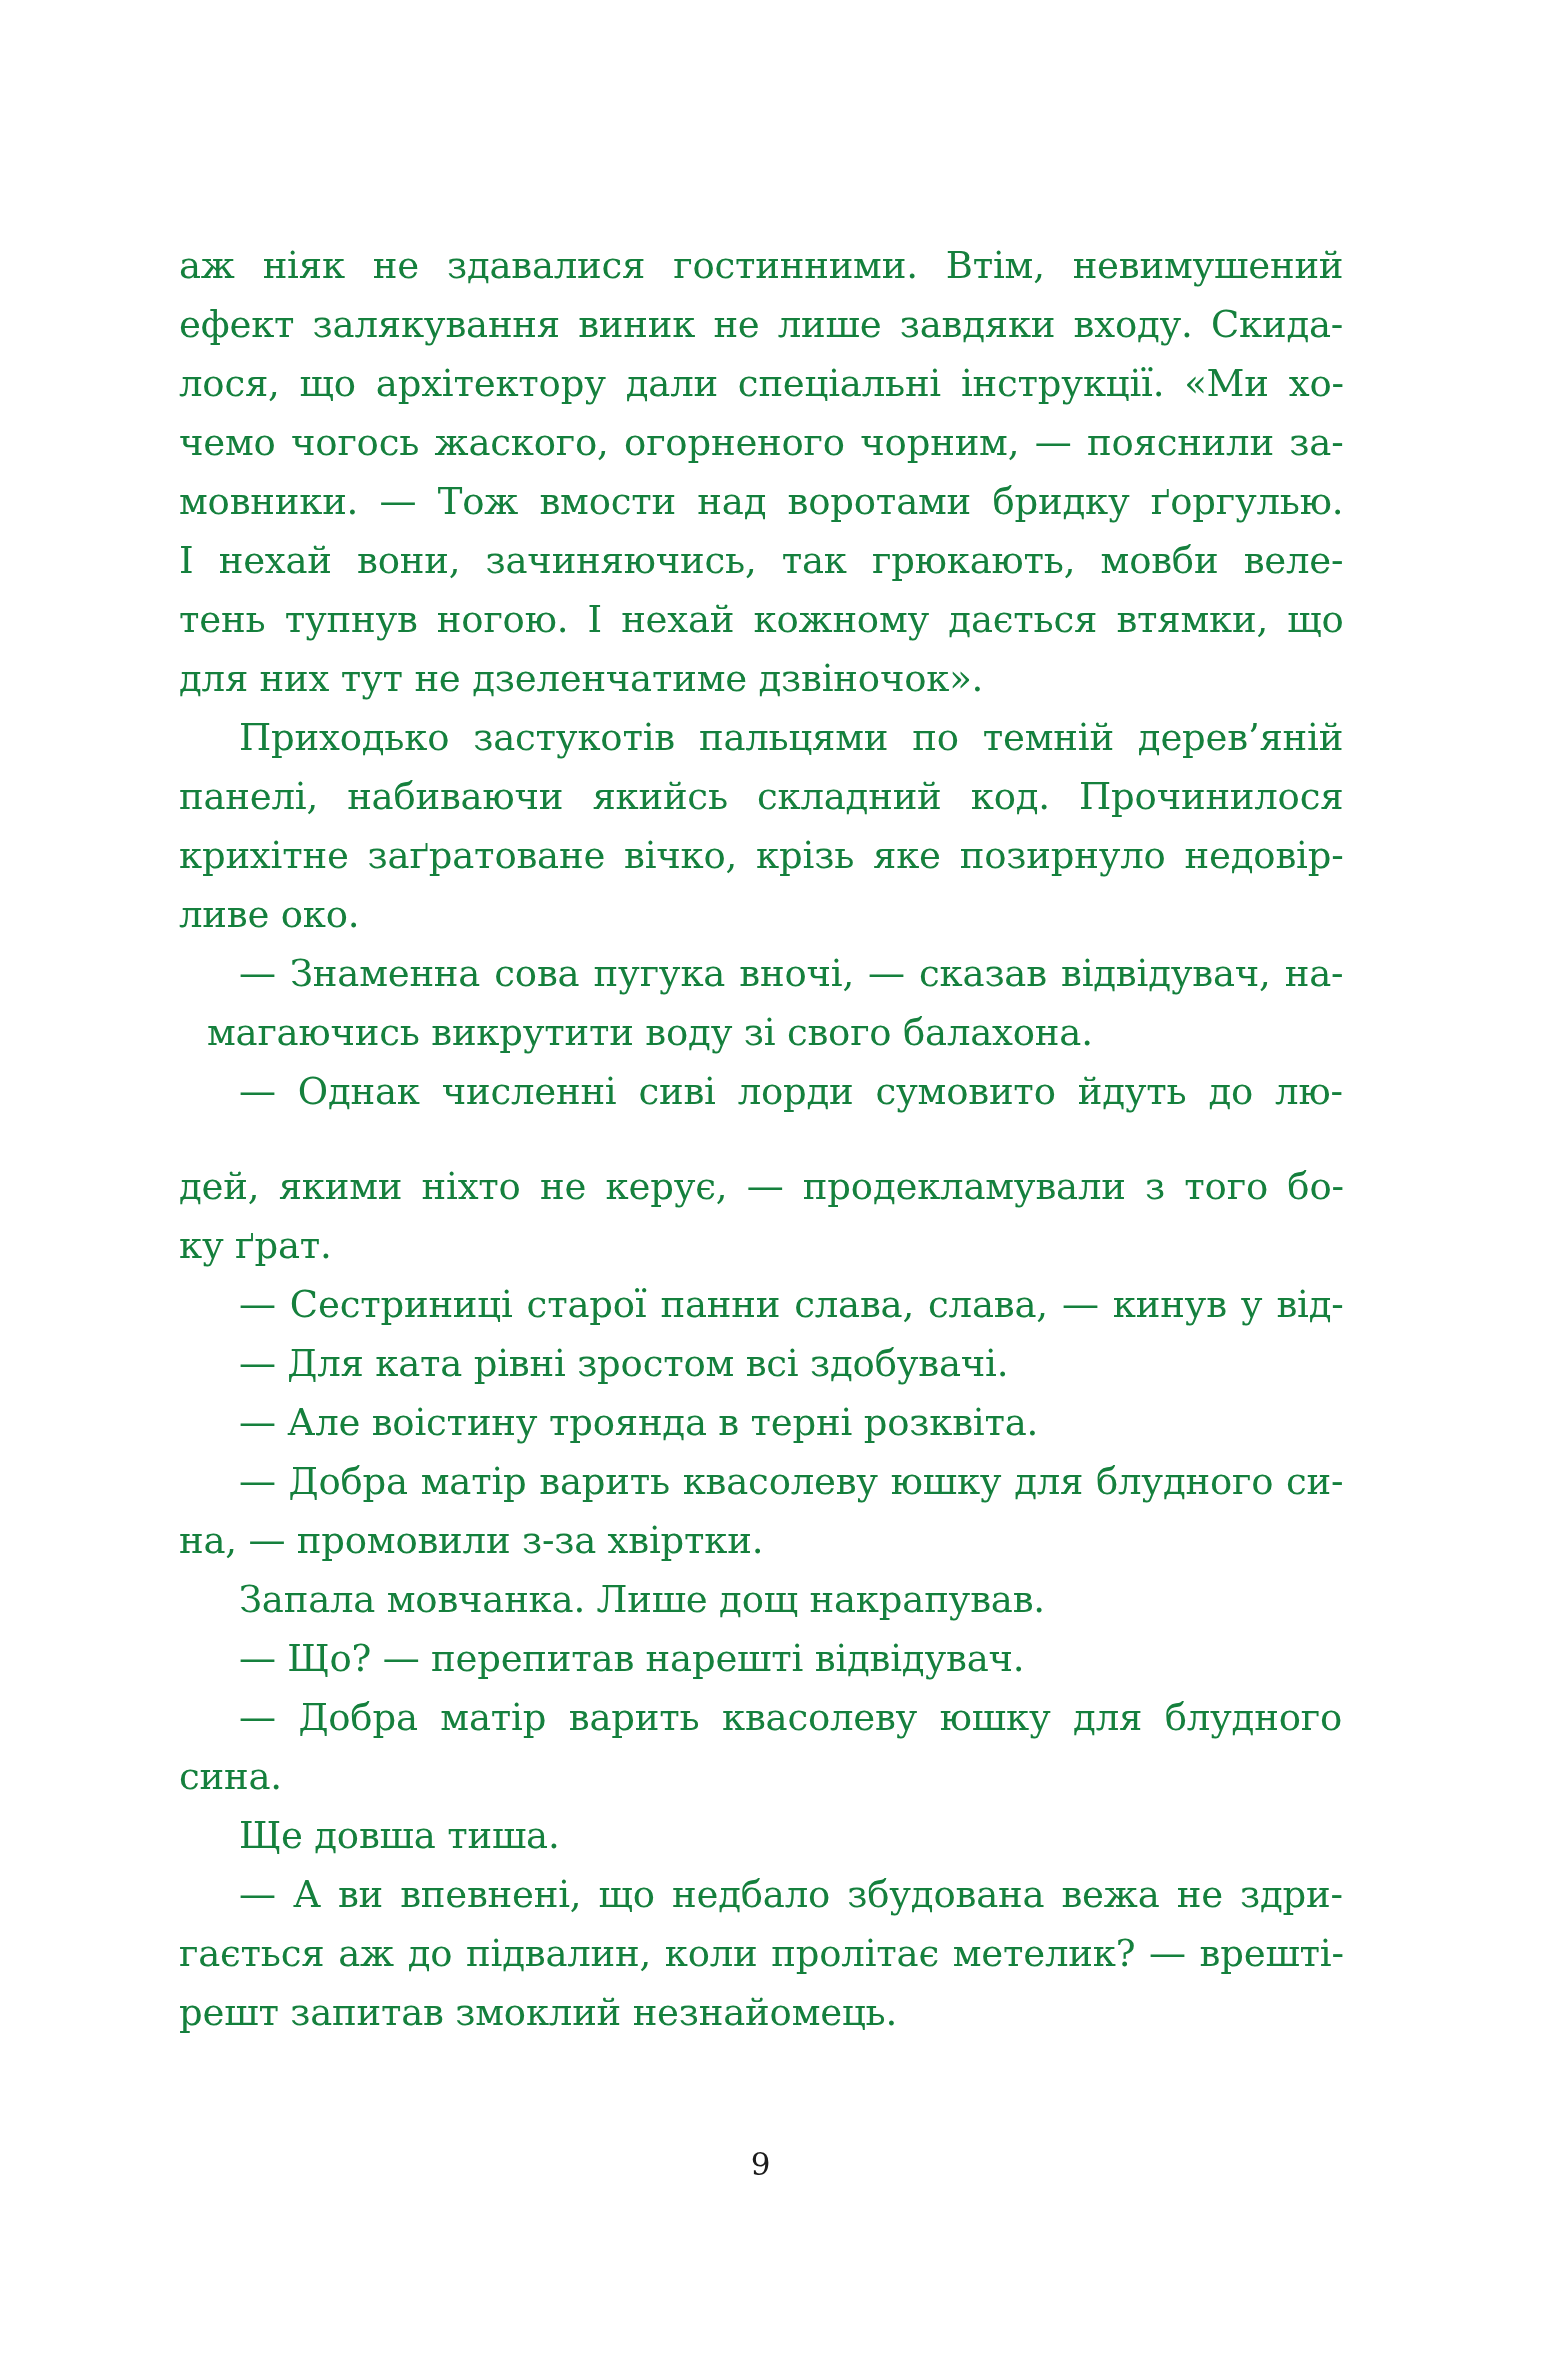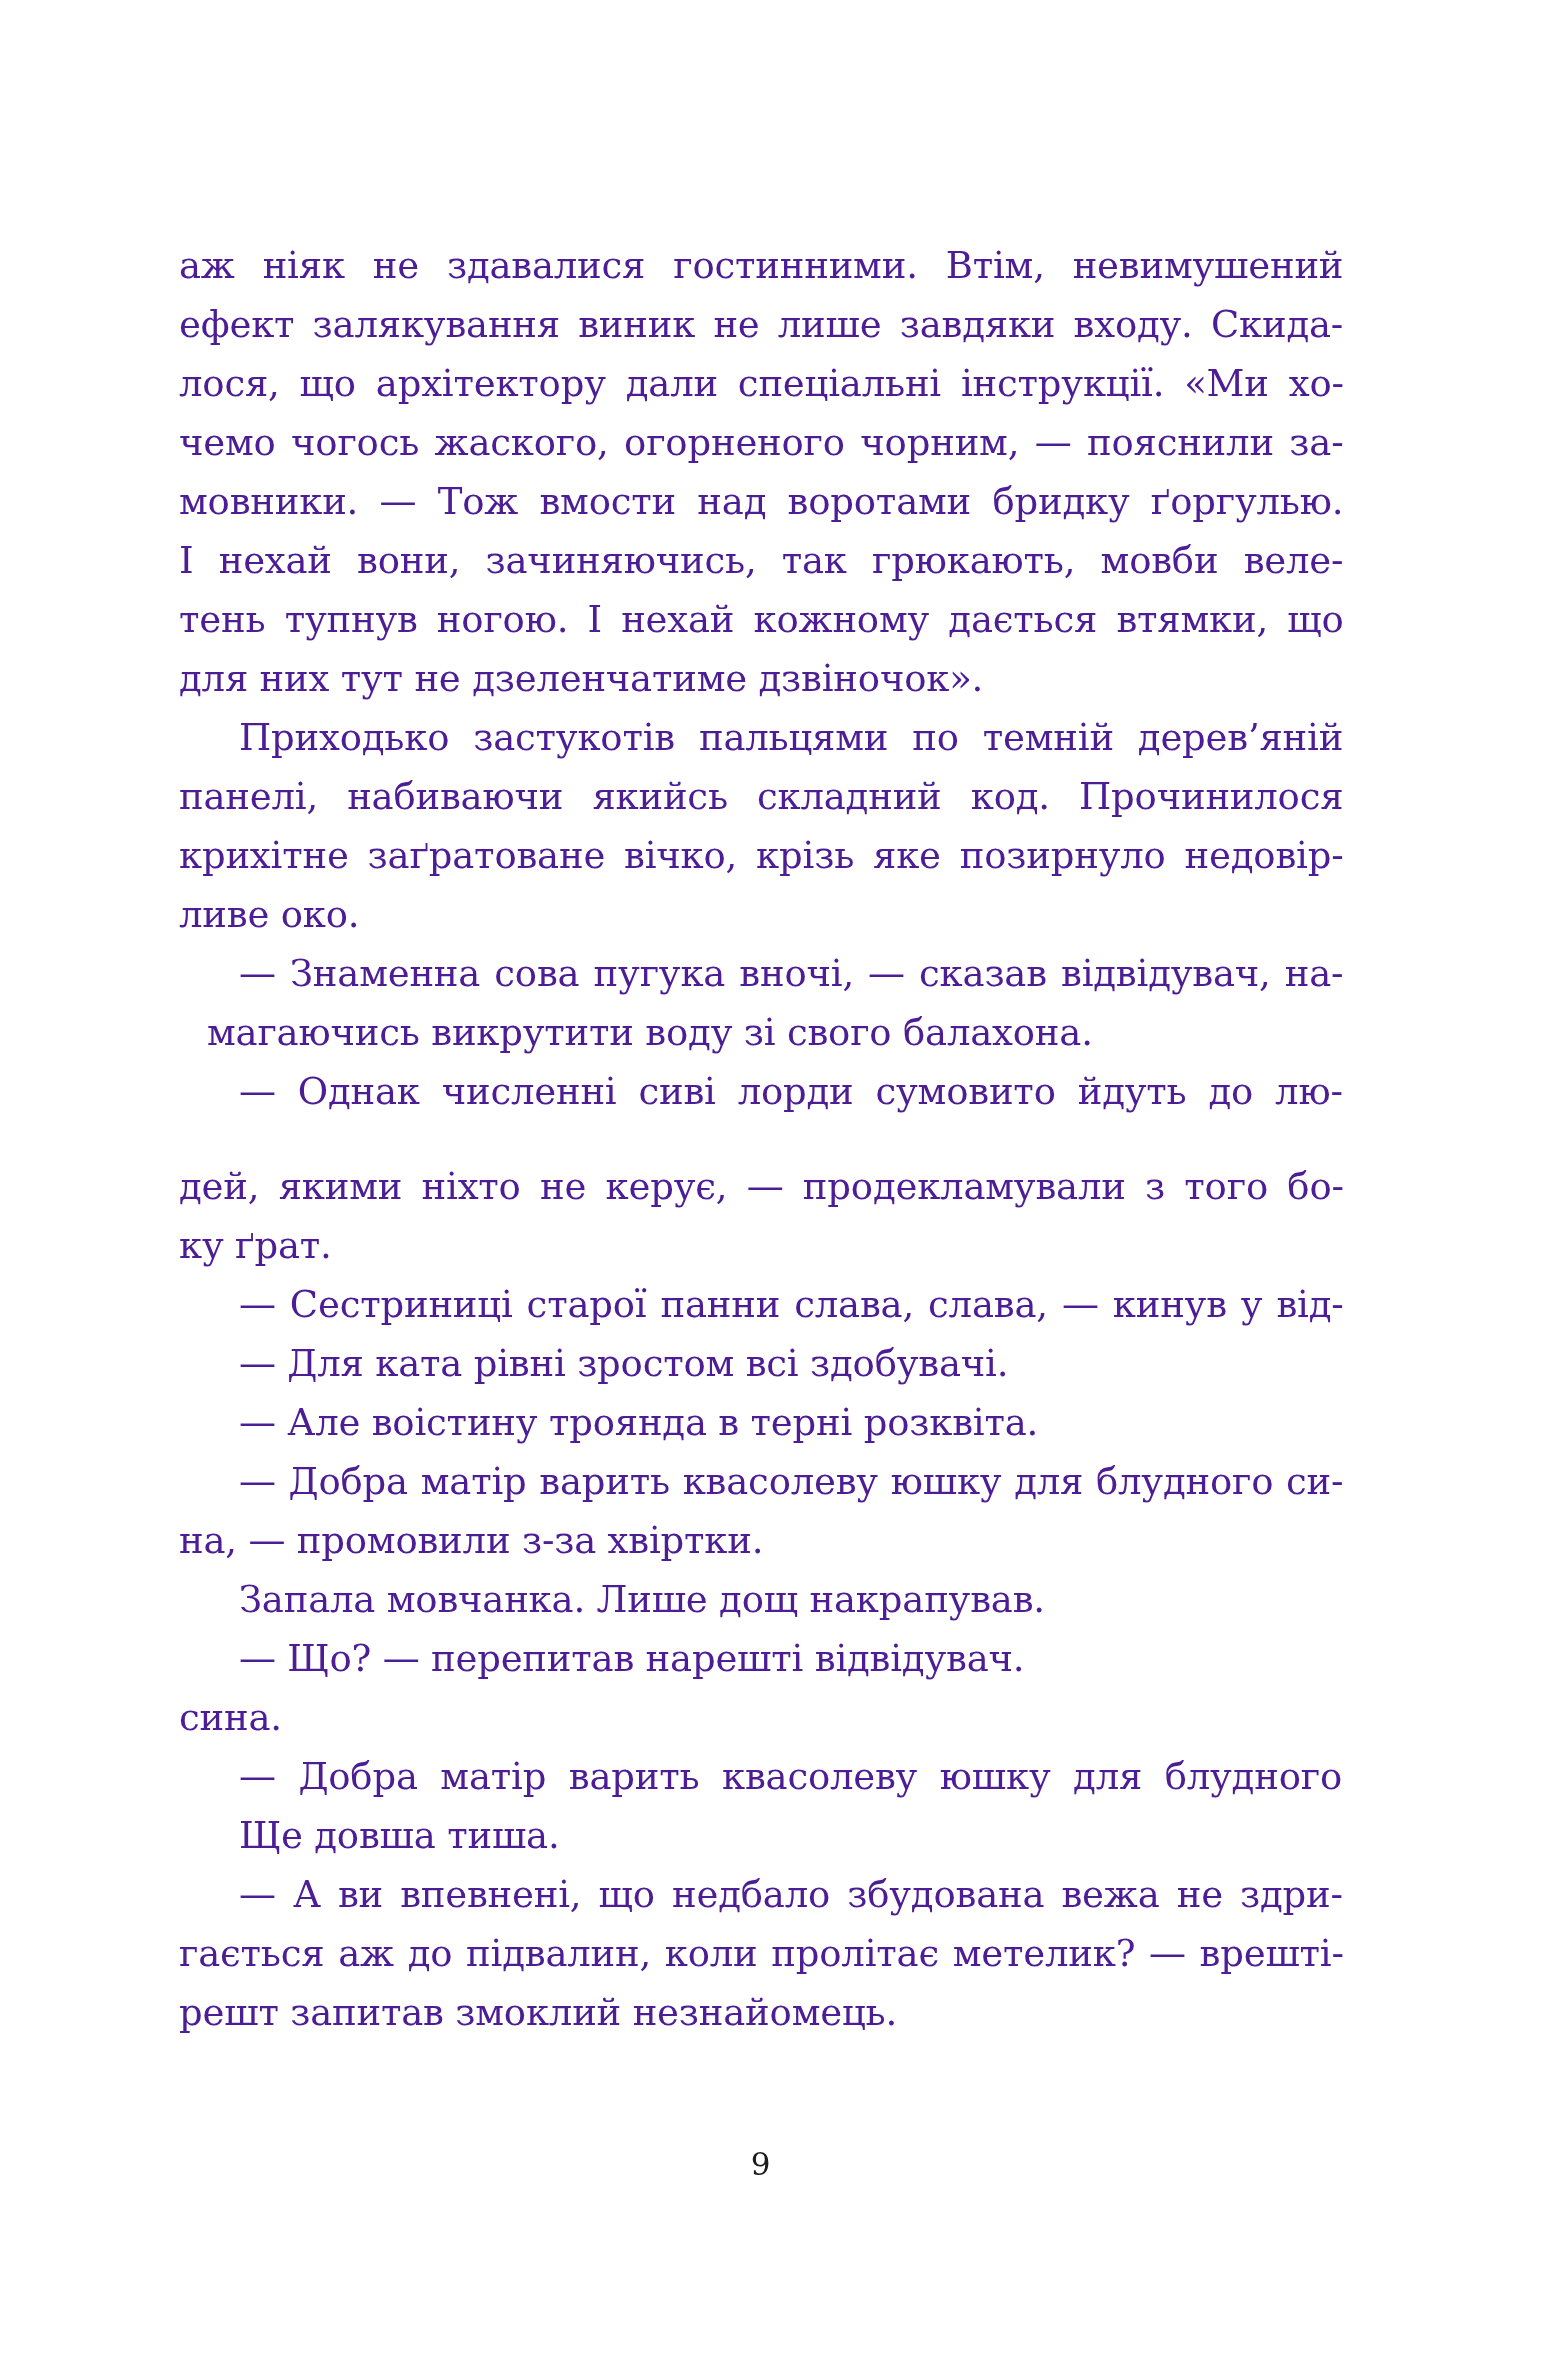--- a/index.html
+++ b/index.html
@@ -21,21 +21,21 @@
       background: #ffffff;
     }
     .text-block {
       position: absolute;
       left: 179px;
       top: 236px;
       width: 1163px;
       font-family: "DejaVu Serif", "Liberation Serif", serif;
       font-size: 37px;
       line-height: 59px;
-      color: #4c1d95;
+      color: #15803d;
       letter-spacing: -0.2px;
     }
     .line {
       display: block;
       height: 59px;
       white-space: nowrap;
       overflow: visible;
       text-align: justify;
       text-align-last: justify;
     }
@@ -80,22 +80,22 @@
       <span class="line indent" style="white-space: nowrap; word-spacing: 10.4px;">— Однак численні сиві лорди сумовито йдуть до лю-</span>
       <span class="line" style="white-space: nowrap; word-spacing: 7.8px; margin-top: 36px;">дей, якими ніхто не керує, — продекламували з того бо-</span>
       <span class="line last" style="white-space: nowrap;">ку ґрат.</span>
       <span class="line indent" style="white-space: nowrap; word-spacing: 2.5px;">— Сестриниці старої панни слава, слава, — кинув у від-</span>
       <span class="line indent last" style="white-space: nowrap;">— Для ката рівні зростом всі здобувачі.</span>
       <span class="line indent last" style="white-space: nowrap;">— Але воістину троянда в терні розквіта.</span>
       <span class="line indent" style="white-space: nowrap; word-spacing: 1.2px;">— Добра матір варить квасолеву юшку для блудного си-</span>
       <span class="line last" style="white-space: nowrap;">на, — промовили з-за хвіртки.</span>
       <span class="line indent last" style="white-space: nowrap;">Запала мовчанка. Лише дощ накрапував.</span>
       <span class="line indent last" style="white-space: nowrap;">— Що? — перепитав нарешті відвідувач.</span>
+      <span class="line indent" style="white-space: nowrap; word-spacing: 11px;">— Добра матір варить квасолеву юшку для блудного</span>
       <span class="line last" style="white-space: nowrap;">сина.</span>
-      <span class="line indent" style="white-space: nowrap; word-spacing: 11px;">— Добра матір варить квасолеву юшку для блудного</span>
       <span class="line indent last" style="white-space: nowrap;">Ще довша тиша.</span>
       <span class="line indent" style="white-space: nowrap; word-spacing: 5.6px;">— А ви впевнені, що недбало збудована вежа не здри-</span>
       <span class="line" style="white-space: nowrap; word-spacing: 2.2px;">гається аж до підвалин, коли пролітає метелик? — врешті-</span>
       <span class="line last" style="white-space: nowrap;">решт запитав змоклий незнайомець.</span>
     </div>
   <div class="page-number">9</div>
 </div>
 
 
 </body></html>

